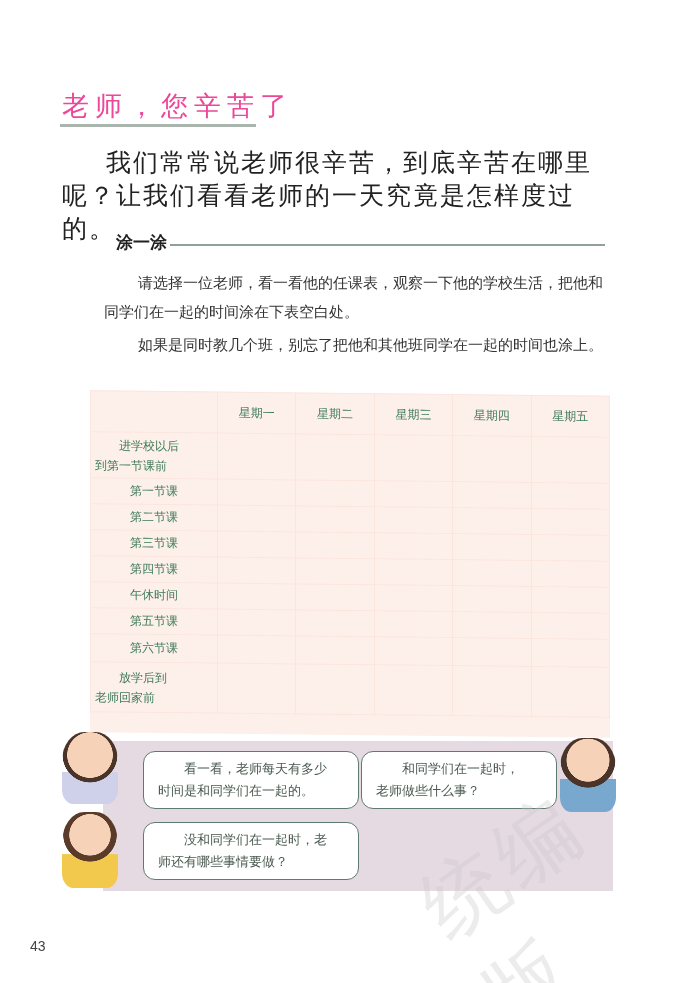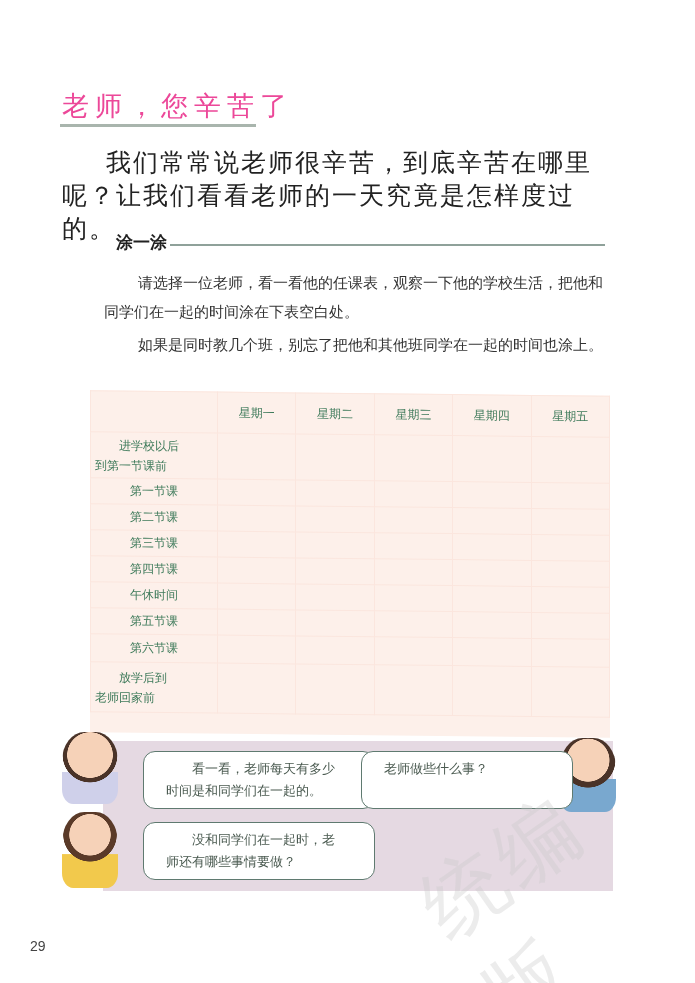--- a/index.html
+++ b/index.html
@@ -14,21 +14,21 @@
   .p2{top:332px;}
   .table-wrap{position:absolute;left:90px;top:393px;width:520px;height:342px;background:#fdf0ea;transform:skewY(0.6deg);}
   table{border-collapse:collapse;width:100%;font-family:"DejaVu Serif",serif;}
   td,th{border:1px solid #fbe6de;font-size:12px;color:#3e7a5a;font-weight:normal;}
   th{height:38px;}
   .rowlabel{width:118px;text-align:center;}
   .multi{text-align:left;line-height:20px;padding:2px 4px;}
   .multi span{display:block;}
   .multi .l1{padding-left:24px;}
   .panel{position:absolute;left:103px;top:741px;width:510px;height:150px;background:#e5d9e2;}
-  .bubble{position:absolute;background:#fff;border:1.5px solid #5f7a70;border-radius:12px;font-size:13px;color:#4a5a50;line-height:22px;padding:6px 22px;font-family:"DejaVu Serif",serif;}
+  .bubble{position:absolute;background:#fff;border:1.5px solid #5f7a70;border-radius:12px;font-size:13px;color:#4a5a50;line-height:22px;padding:6px 14px;font-family:"DejaVu Serif",serif;}
   .bubble .first{display:block;text-indent:26px;}
   .b1{left:143px;top:751px;width:186px;height:44px;}
   .b2{left:361px;top:751px;width:166px;height:44px;}
   .b3{left:143px;top:822px;width:186px;height:44px;}
   .kid{position:absolute;border-radius:50%;}
   .watermark{position:absolute;left:440px;top:780px;font-size:82px;color:rgba(200,200,200,0.35);transform:rotate(-35deg);letter-spacing:6px;font-family:"DejaVu Sans",sans-serif;}
   .pagenum{position:absolute;left:30px;top:938px;font-size:14px;color:#444;font-family:"Liberation Sans",sans-serif;}
 </style>
 </head>
 <body>
@@ -141,22 +141,23 @@
 
 <div class="kid" style="left:62px;top:732px;width:56px;height:72px;background:radial-gradient(circle at 50% 32%,#f6d2b8 0 40%,#4a3328 41% 48%,transparent 49%),linear-gradient(#fff0,#fff0 55%,#cfd0ea 56%);border-radius:40% 40% 20% 20%;"></div>
 <div class="kid" style="left:560px;top:738px;width:56px;height:74px;background:radial-gradient(circle at 50% 30%,#f6d2b8 0 36%,#4a3328 37% 46%,transparent 47%),linear-gradient(#fff0,#fff0 55%,#79a8cf 56%);border-radius:40% 40% 20% 20%;"></div>
 <div class="kid" style="left:62px;top:812px;width:56px;height:76px;background:radial-gradient(circle at 50% 30%,#f6d2b8 0 34%,#5a3a28 35% 44%,transparent 45%),linear-gradient(#fff0,#fff0 55%,#f2c94c 56%);border-radius:40% 40% 20% 20%;"></div>
 
 <div class="bubble b1">
   <span class="first">看一看，老师每天有多少</span>
   <span>时间是和同学们在一起的。</span>
 </div>
 <div class="bubble b2">
+  <span class="first">和同学们在一起时，</span>
   <span>老师做些什么事？</span>
 </div>
 <div class="bubble b3">
   <span class="first">没和同学们在一起时，老</span>
   <span>师还有哪些事情要做？</span>
 </div>
 
 <div class="watermark">统编版</div>
 
-<div class="pagenum">29</div>
+<div class="pagenum">43</div>
 
 </body></html>

